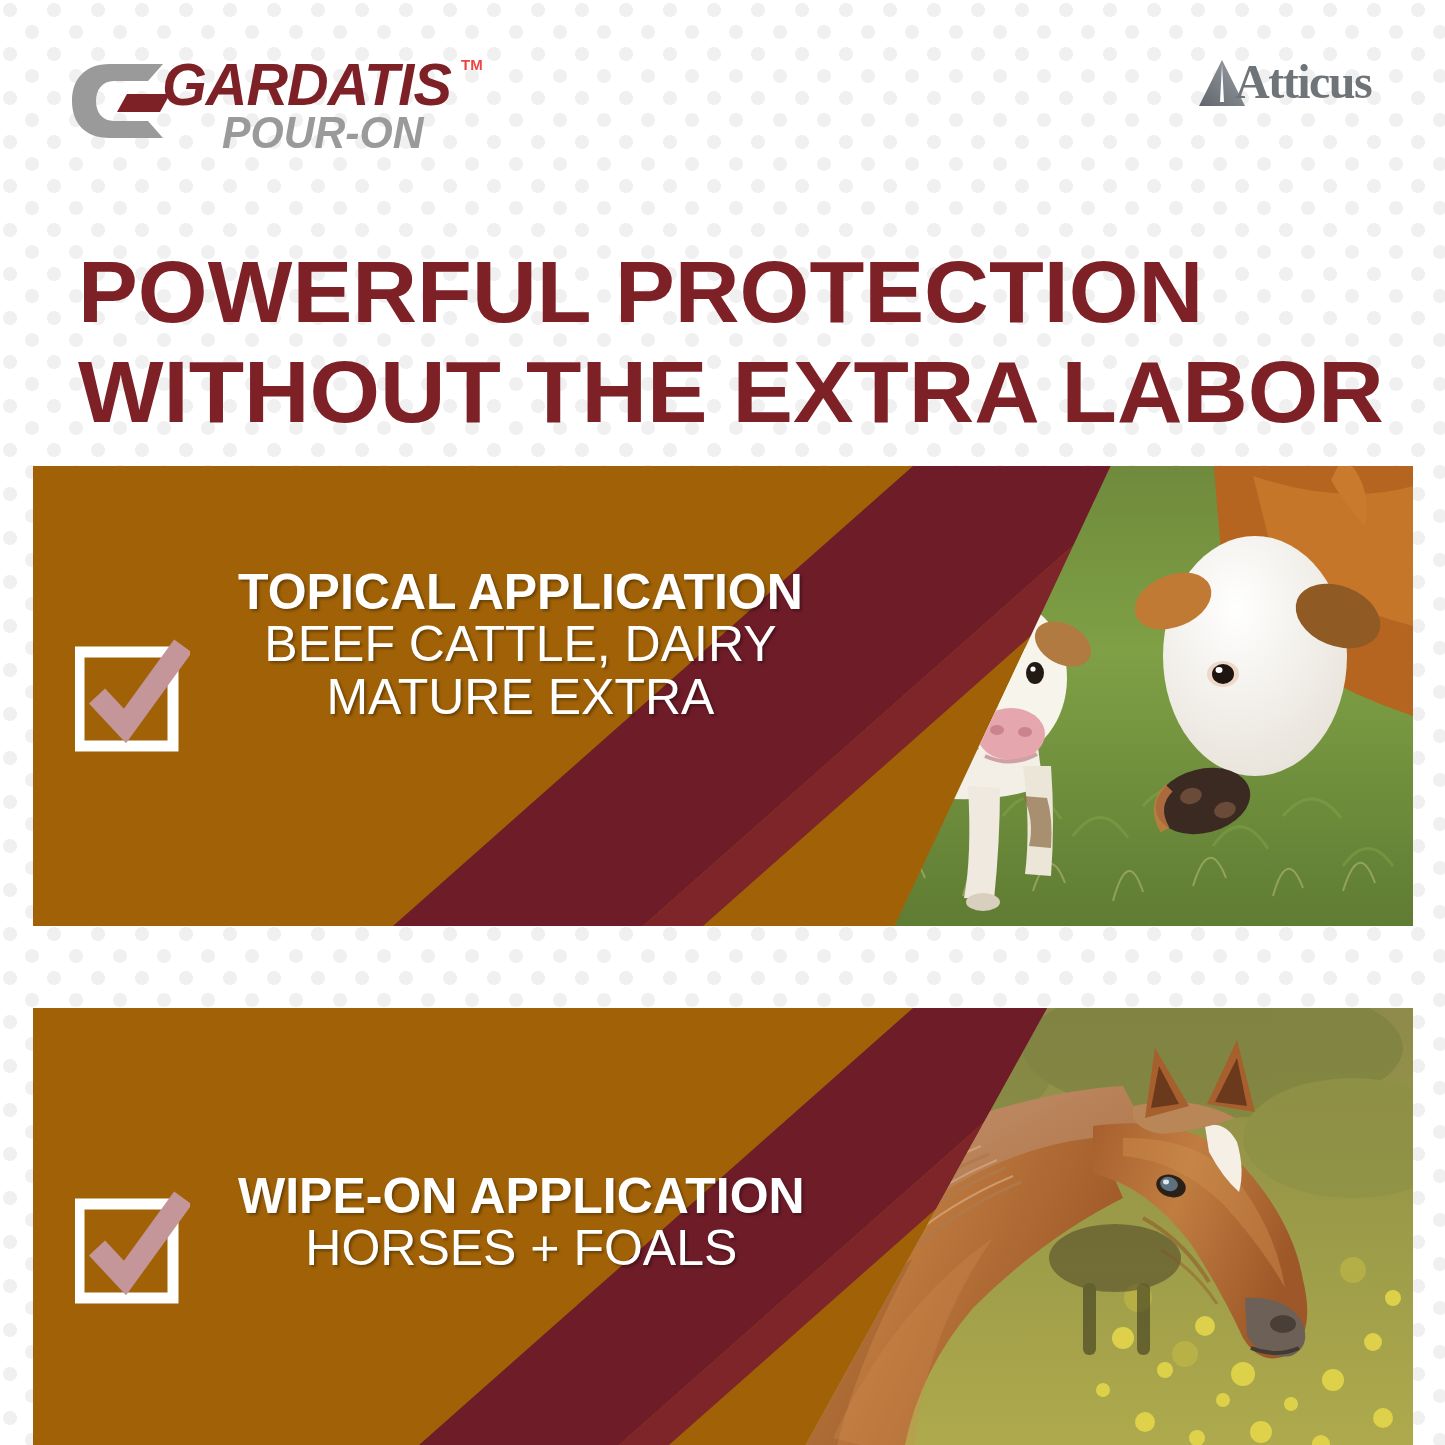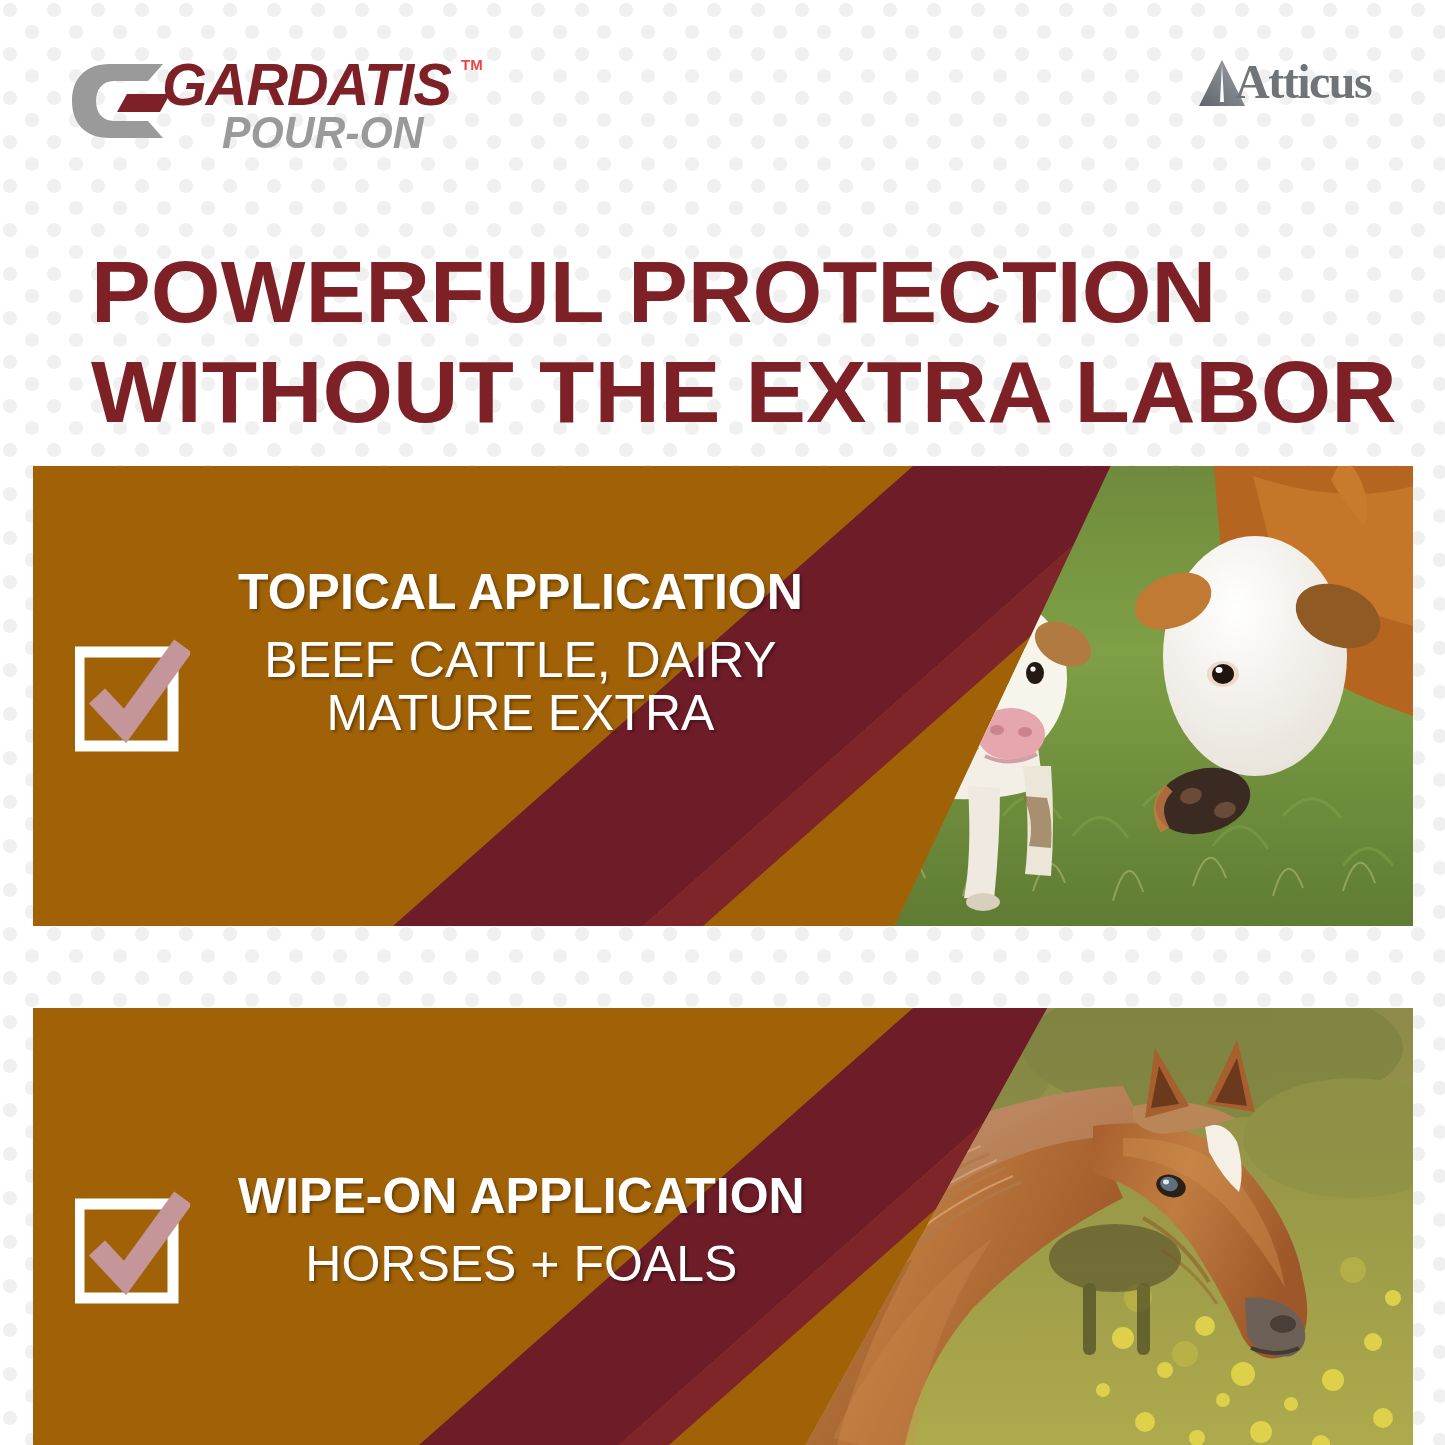--- a/index.html
+++ b/index.html
@@ -114,21 +114,21 @@
     font-weight: bold;
     font-size: 48px;
     letter-spacing: -1.5px;
     color: #6f7479;
     white-space: nowrap;
   }
 
   
   #headline {
     position: absolute;
-    left: 91px;
+    left: 78px;
     top: 248px;
     width: 1310px;
   }
   .headline-line {
     font-family: "Liberation Sans", sans-serif;
     font-weight: bold;
     color: #7d2127;
     font-size: 88px;
     line-height: 1.0;
     letter-spacing: 0px;
@@ -196,21 +196,20 @@
     white-space: nowrap;
     text-shadow: 2px 2px 3px rgba(0,0,0,0.35);
   }
   .panel-sub {
     font-family: "Liberation Sans", sans-serif;
     font-weight: normal;
     font-size: 50px;
     line-height: 1.06;
     letter-spacing: 0px;
     text-shadow: 2px 2px 3px rgba(0,0,0,0.35);
-    margin-top: 16px;
   }
   .panel-sub div { white-space: nowrap; }
 </style>
 </head>
 <body>
 
 <div id="page">
 
   <div id="dot-pattern"></div>
 

